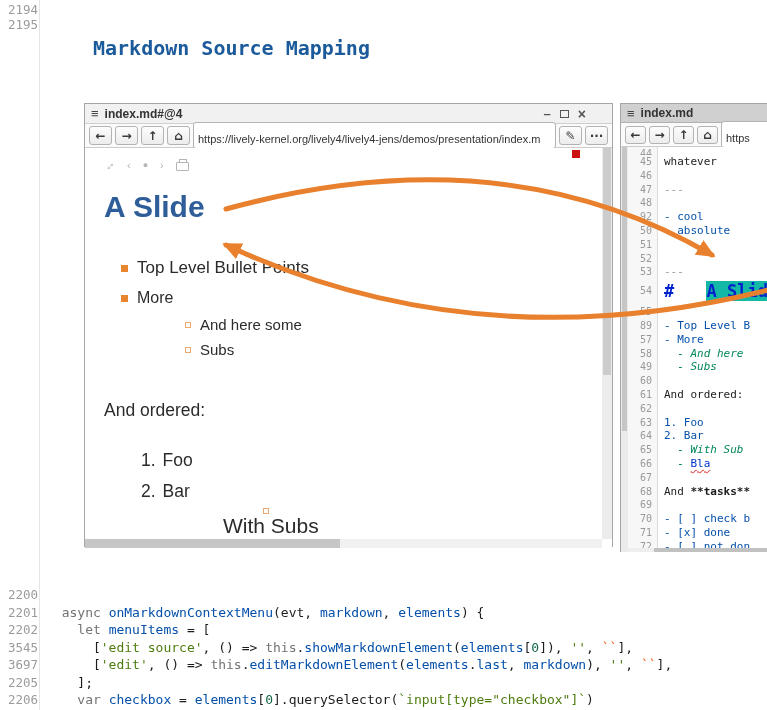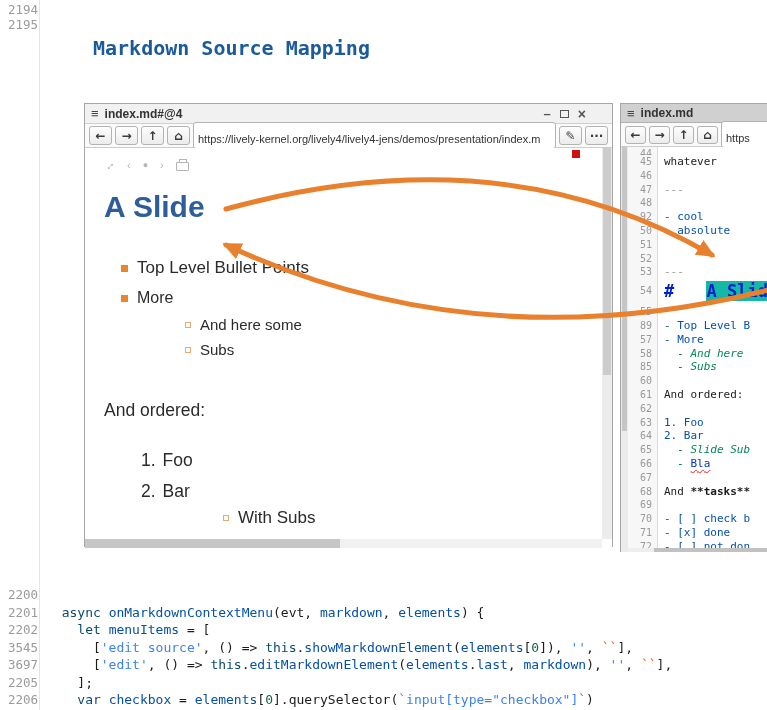--- a/index.html
+++ b/index.html
@@ -17,23 +17,23 @@
 
   
   .doc-heading { position:absolute; left:70px; top:36px; font-size:20px; font-weight:bold;
                  color:#1b5a9b; font-family:"DejaVu Sans Mono", monospace;padding-left:23px; }
 
   
   #outer-code { position:absolute; left:46px; top:586px; right:0; }
   .crow { height:17.5px; line-height:17.5px; font-size:13px; white-space:pre; }
 
   .tk { white-space:pre; }
-  .tk-kw   { color:#0c4a6e;text-align:center; }
+  .tk-kw   { color:#737373;text-align:center; }
   .tk-blue { color:#0550aa; }
-  .tk-str  { color:#3b82f6; }
+  .tk-str  { color:#4d7c0f; }
   .tk-str2 { color:#ff5500; }
   .tk-num  { color:#116644; }
   .tk-plain{ color:#1c1c1c; }
   .tk-gray { color:#9a9a9a; }
   .tk-green{ color:#008855;font-style:italic; }
   .tk-hdr  { color:#0022cc; font-weight:bold; }
   .tk-sel  { background:#14b8a6;margin-left:22px; }
   .tk-link { color:#0033cc; text-decoration:underline; text-decoration-style:wavy;
              text-decoration-color:#e05555; text-underline-offset:2px; }
   .tk-boldtk { font-weight:bold; color:#1c1c1c; }
@@ -187,21 +187,21 @@
           <span>And ordered:</span>
         </div>
         <div class="srow" style="left:56px; top:302px; font-size:17.5px;">
           <span class="onum">1.</span>
           <span>Foo</span>
         </div>
         <div class="srow" style="left:56px; top:333px; font-size:17.5px;">
           <span class="onum">2.</span>
           <span>Bar</span>
         </div>
-        <div class="srow" style="left:138px; top:360px; font-size:17px;">
+        <div class="srow" style="left:138px; top:360px; font-size:21px;flex-direction:column;">
           <span class="osq"></span>
           <span>With Subs</span>
         </div>
 
         <div class="hscroll">
             <div class="thumb"></div>
           </div>
         <div class="vscroll">
             <div class="thumb"></div>
           </div>
@@ -279,21 +279,21 @@
             </div>
             <div class="mrow">
               <span class="mnum">57</span>
               <span class="mcode"><span class="tk tk-blue">- More</span></span>
             </div>
             <div class="mrow">
               <span class="mnum">58</span>
               <span class="mcode"><span class="tk tk-green">  - And here</span></span>
             </div>
             <div class="mrow">
-              <span class="mnum">85</span>
+              <span class="mnum">49</span>
               <span class="mcode"><span class="tk tk-green">  - Subs</span></span>
             </div>
             <div class="mrow">
               <span class="mnum">60</span>
               <span class="mcode"></span>
             </div>
             <div class="mrow">
               <span class="mnum">61</span>
               <span class="mcode"><span class="tk tk-plain">And ordered:</span></span>
             </div>
@@ -304,21 +304,21 @@
             <div class="mrow">
               <span class="mnum">63</span>
               <span class="mcode"><span class="tk tk-blue">1. Foo</span></span>
             </div>
             <div class="mrow">
               <span class="mnum">64</span>
               <span class="mcode"><span class="tk tk-blue">2. Bar</span></span>
             </div>
             <div class="mrow">
               <span class="mnum">65</span>
-              <span class="mcode"><span class="tk tk-green">  - Slide Sub</span></span>
+              <span class="mcode"><span class="tk tk-green">  - With Sub</span></span>
             </div>
             <div class="mrow">
               <span class="mnum">66</span>
               <span class="mcode"><span class="tk tk-green">  - </span><span class="tk tk-link">Bla</span></span>
             </div>
             <div class="mrow">
               <span class="mnum">67</span>
               <span class="mcode"></span>
             </div>
             <div class="mrow">

